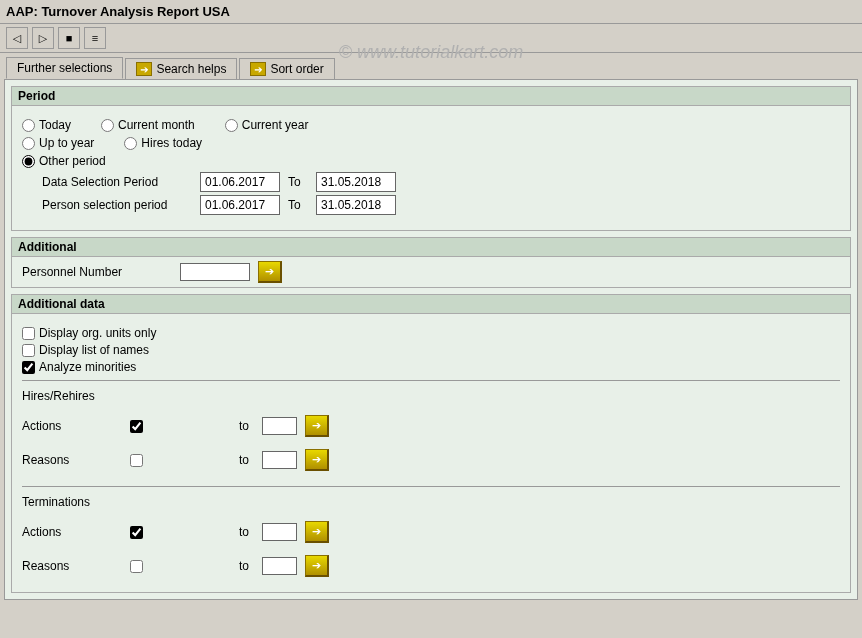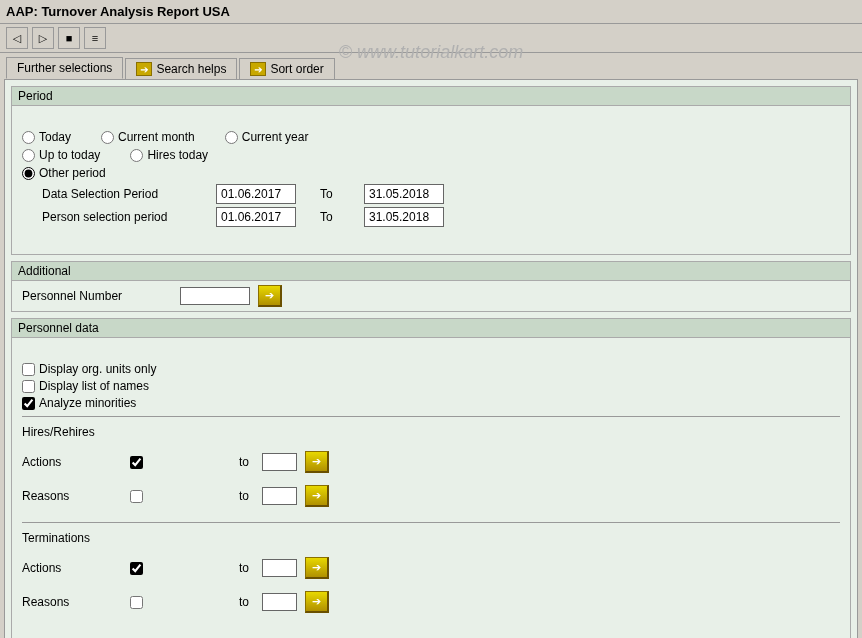--- a/index.html
+++ b/index.html
@@ -92,42 +92,42 @@
       padding: 0;
     }
     .section {
       background: #e8f0e8;
       border: 1px solid #aaa;
       margin: 6px;
     }
     .section-header {
       background: #c8d8c8;
       padding: 2px 6px;
-      font-weight: normal;
+      font-weight: bold;
       font-size: 12px;
       border-bottom: 1px solid #aaa;
     }
     .section-body {
-      padding: 24px 10px;
+      padding: 12px 10px;
     }
     .period-row {
       display: flex;
       align-items: center;
       gap: 30px;
       margin-bottom: 4px;
     }
     .radio-item {
       display: flex;
       align-items: center;
       gap: 4px;
     }
     .date-row {
       display: flex;
       align-items: center;
-      gap: 24px;
+      gap: 8px;
       margin-bottom: 3px;
       margin-left: 20px;
     }
     .date-label {
       width: 150px;
     }
     .date-input {
       border: 1px solid #666;
       background: #fff;
       padding: 1px 4px;
@@ -273,21 +273,21 @@
         </div>
         <div class="radio-item">
           <input type="radio" name="period" id="current-year" style="">
           <label for="current-year">Current year</label>
         </div>
       </div>
 
       <div class="period-row">
         <div class="radio-item">
           <input type="radio" name="period" id="up-to-today" style="">
-          <label for="up-to-today">Up to today</label>
+          <label for="up-to-today">Up to year</label>
         </div>
         <div class="radio-item">
           <input type="radio" name="period" id="from-today" style="">
           <label for="from-today">Hires today</label>
         </div>
       </div>
 
       <div class="period-row">
         <div class="radio-item">
           <input type="radio" name="period" id="other-period" checked="" style="">
@@ -317,21 +317,21 @@
     </div>
     <div class="selection-row">
       <span class="sel-label">Personnel Number</span>
       <input type="text" class="sel-input" value="" style="">
       <div class="arrow-btn">➔</div>
     </div>
   </div>
 
   <div class="section">
     <div class="section-header">
-      <span>Personnel data</span>
+      <span>Additional data</span>
     </div>
     <div class="section-body">
       <div class="checkbox-item">
         <input type="checkbox" id="display-org" style="">
         <label for="display-org">Display org. units only</label>
       </div>
       <div class="checkbox-item">
         <input type="checkbox" id="display-names" style="">
         <label for="display-names">Display list of names</label>
       </div>

